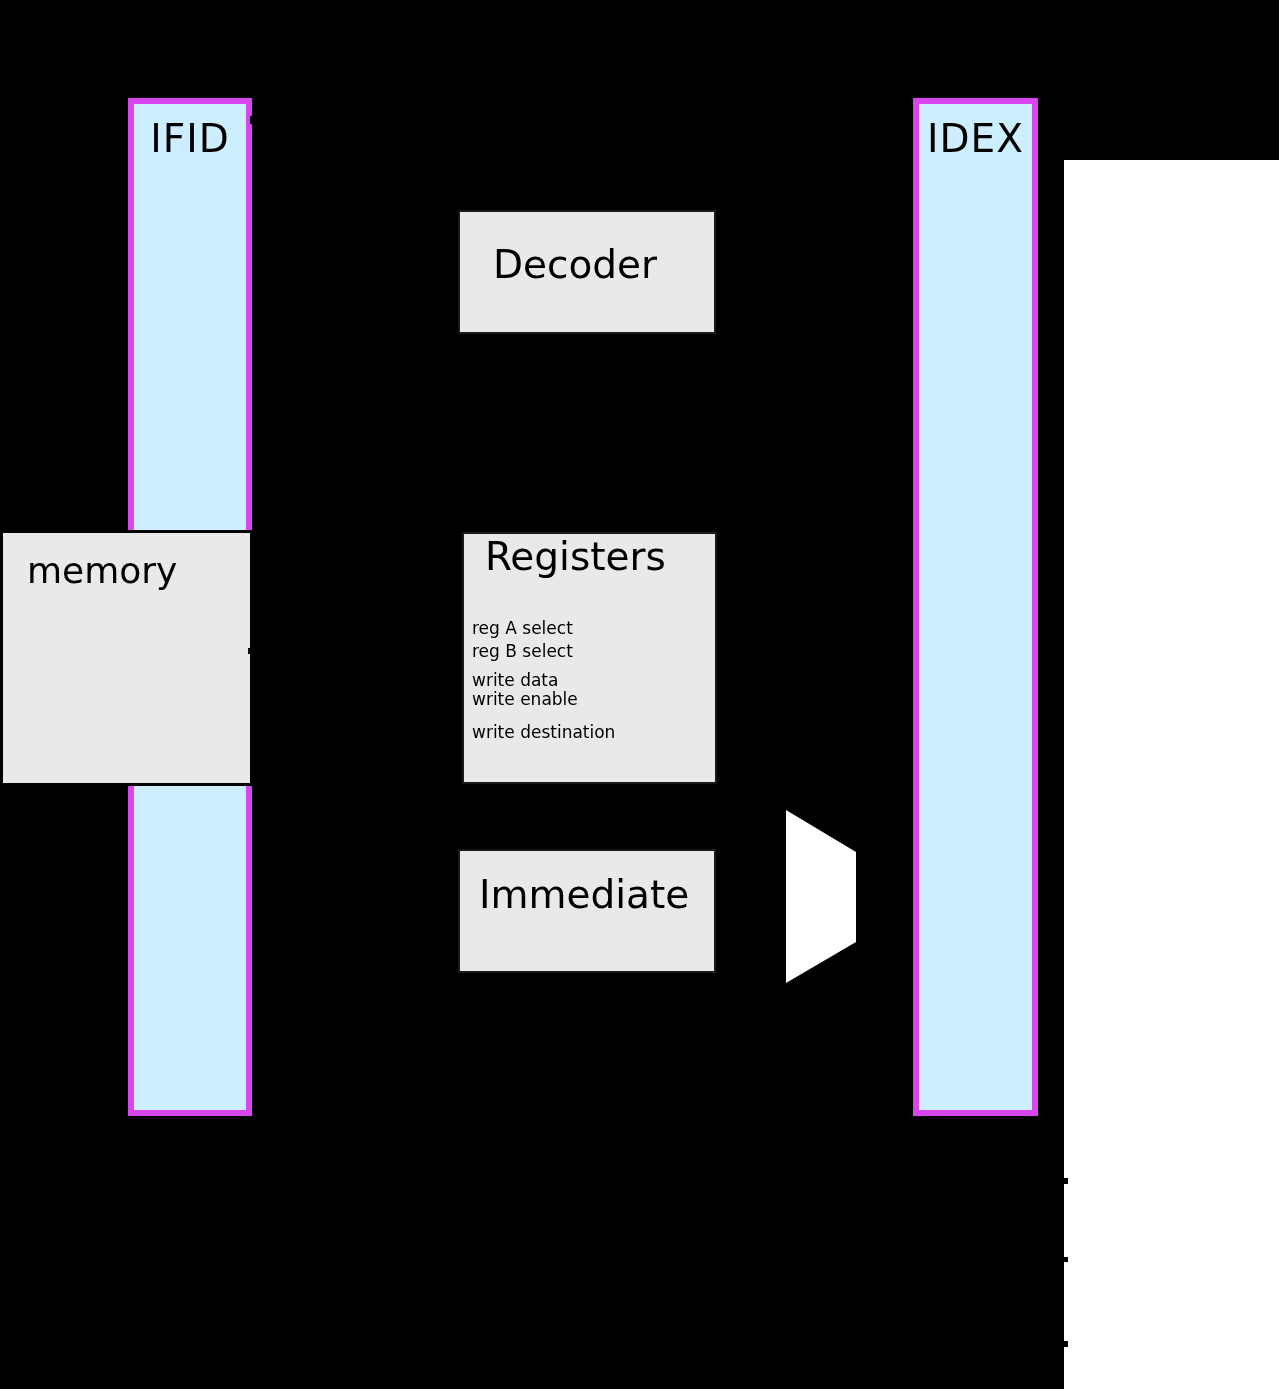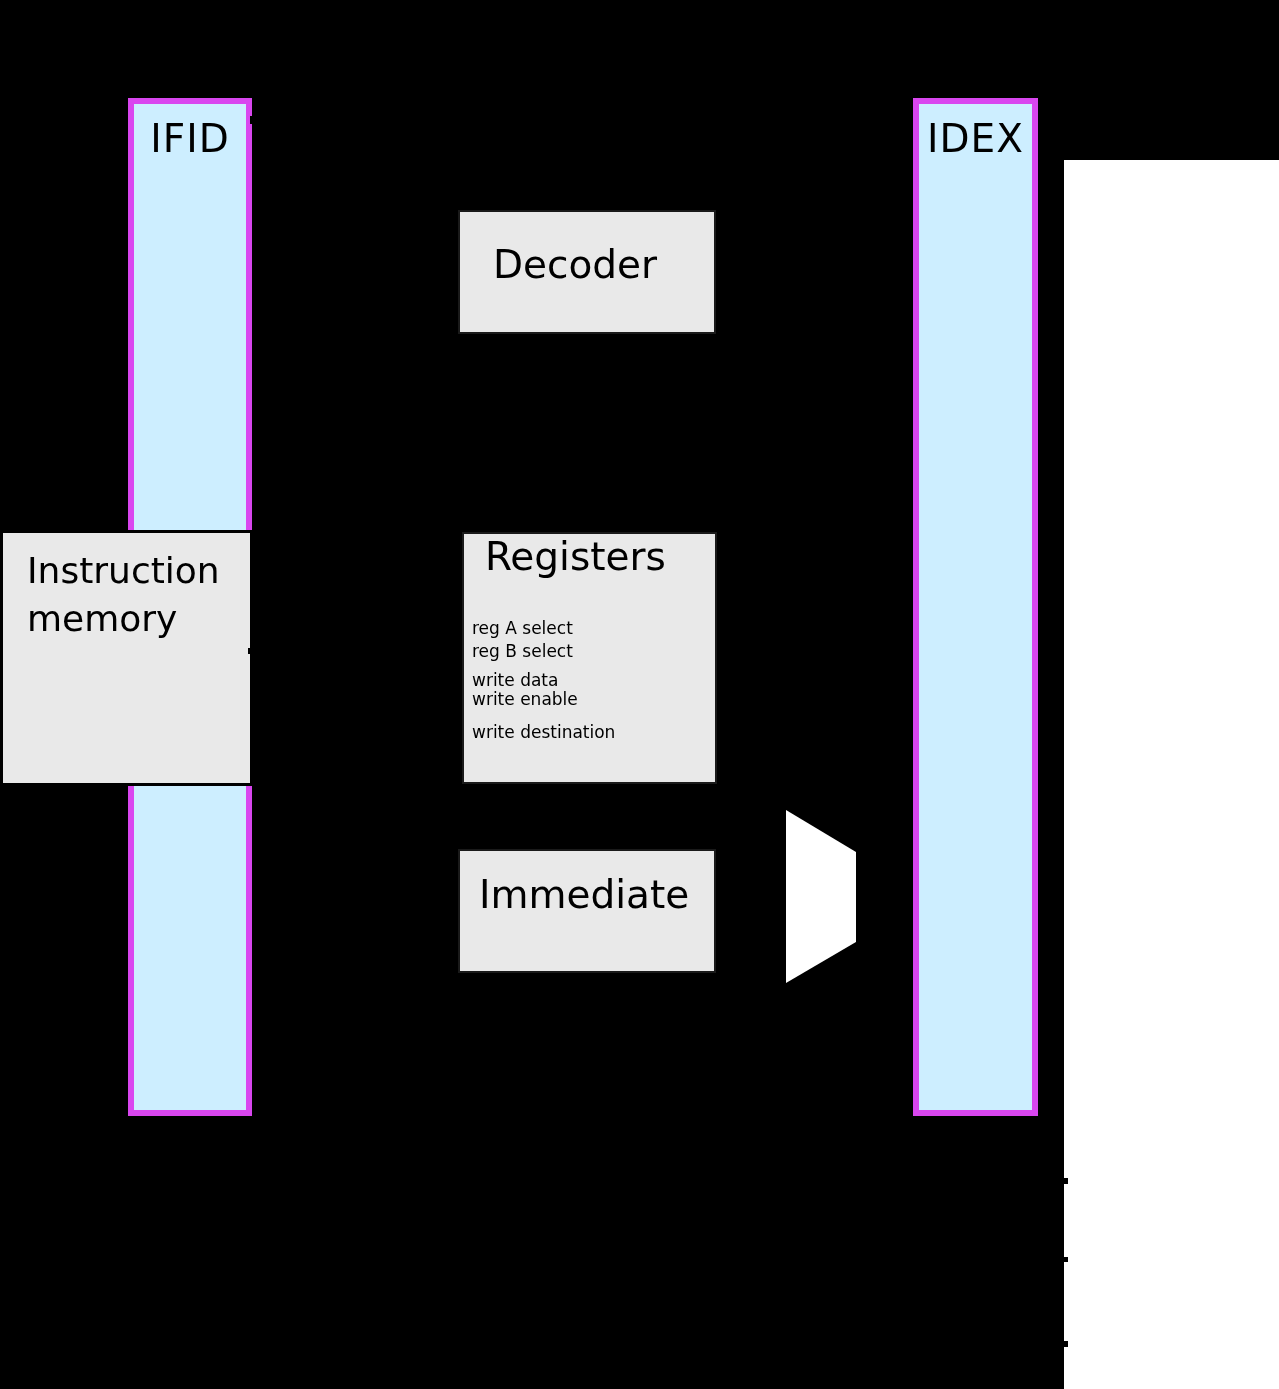--- a/index.html
+++ b/index.html
@@ -144,21 +144,20 @@
   <div class="pipebar ifid">
     <span class="bar-label">IFID</span>
   </div>
 
   <div class="pipebar idex">
     <span class="bar-label">IDEX</span>
   </div>
 
   <div class="block instruction-memory">
     <div class="block-label">
-      <div>Instruction</div>
       <div>memory</div>
     </div>
   </div>
 
   <div class="block decoder">
     <span class="block-label">Decoder</span>
   </div>
 
   <div class="block immediate">
     <span class="block-label">Immediate</span>

